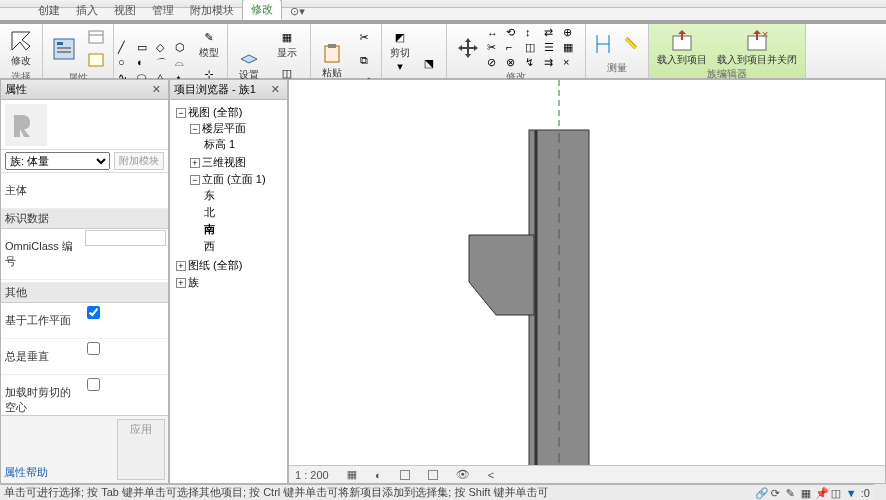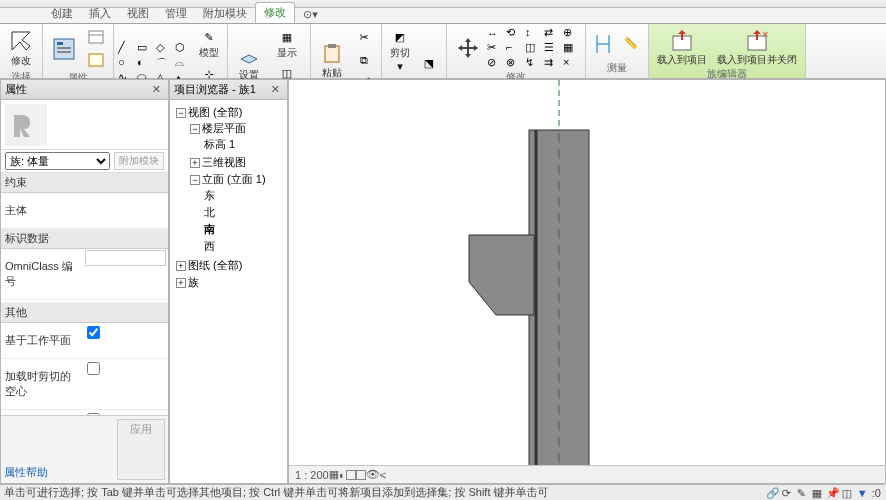--- a/index.html
+++ b/index.html
@@ -1,20 +1,20 @@
 <!DOCTYPE html>
 <html><head>
 <meta charset="utf-8">
 <style>
 * { box-sizing: border-box; margin: 0; padding: 0; font-family: "Microsoft YaHei", sans-serif; font-size: 11px; }
 body { background: #e9e9e9; width: 886px; height: 500px; overflow: hidden; position: relative; }
 
 .titlebar { height: 8px; background: linear-gradient(#f2f2f2,#e5e5e5); border-bottom: 1px solid #c0c0c0; }
 
-.tabbar { height: 16px; background: #f4f4f4; display: flex; align-items: flex-end; padding-left: 43px; border-bottom: 1px solid #a3a3a3; }
+.tabbar { height: 16px; background: #f4f4f4; display: flex; align-items: flex-end; padding-left: 30px; border-bottom: 4px solid #a3a3a3; }
 .tabbar .tab { padding: 2px 8px; color: #555; cursor: pointer; }
 .tabbar .tab.active { background: #fff; border: 1px solid #b5b5b5; border-bottom: 1px solid #fff; border-radius: 3px 3px 0 0; color: #3b8a3b; }
 
 .ribbon { height: 55px; background: linear-gradient(#fefefe,#ececec); border-bottom: 1px solid #b5b5b5; display: flex; }
 .ribbon-group { border-right: 1px solid #c9c9c9; padding: 2px 4px; display: flex; flex-direction: column; }
 .ribbon-group .tools { flex: 1; display: flex; align-items: center; gap: 2px; }
 .ribbon-group .label { text-align: center; color: #666; font-size: 10px; padding-bottom: 1px; }
 .rbtn { display: flex; flex-direction: column; align-items: center; justify-content: center; padding: 2px 4px; cursor: pointer; border-radius: 2px; }
 .rbtn .ico { width: 18px; height: 18px; display: flex; align-items: center; justify-content: center; }
 .rbtn.big .ico { width: 26px; height: 26px; }
@@ -48,24 +48,24 @@
 
 .browser { width: 119px; }
 .tree { flex: 1; background: #fff; padding: 4px; overflow: auto; }
 .tree ul { list-style: none; padding-left: 14px; }
 .tree li { padding: 1px 0; white-space: nowrap; }
 .tree .exp { display: inline-block; width: 10px; height: 10px; border: 1px solid #888; text-align: center; line-height: 8px; font-size: 9px; margin-right: 2px; cursor: pointer; }
 .tree .bold { font-weight: bold; }
 
 .canvas { flex: 1; background: #fff; border: 1px solid #b5b5b5; position: relative; overflow: hidden; }
 .canvas svg { position: absolute; top: 0; left: 0; }
-.canvas-foot { position: absolute; bottom: 0; left: 0; right: 0; height: 18px; background: #f1f1f1; border-top: 1px solid #c5c5c5; display: flex; align-items: center; padding: 0 6px; gap: 0; font-size: 10px; color: #555; }
+.canvas-foot { position: absolute; bottom: 0; left: 0; right: 0; height: 18px; background: #f1f1f1; border-top: 1px solid #c5c5c5; display: flex; align-items: center; padding: 0 6px; gap: 18px; font-size: 10px; color: #555; }
 .canvas-foot .sq { width: 10px; height: 10px; border: 1px solid #888; }
 
-.statusbar { position: absolute; bottom: 0; left: 0; right: 1px; height: 16px; background: #ececec; border-top: 1px solid #b5b5b5; display: flex; align-items: center; padding: 0 4px; font-size: 10px; color: #444; }
+.statusbar { position: absolute; bottom: 0; left: 0; right: 12px; height: 16px; background: #ececec; border-top: 1px solid #b5b5b5; display: flex; align-items: center; padding: 0 4px; font-size: 10px; color: #444; }
 .statusbar .right-icons { margin-left: auto; display: flex; gap: 3px; }
 .statusbar .sico { width: 12px; height: 12px; }
 
 svg { display: block; }
 </style>
 </head>
 <body>
 
 <div class="titlebar"></div>
 
@@ -310,44 +310,43 @@
         <div class="logo">
             <svg width="36" height="36">
               <path d="M6 30 L6 8 L14 8 Q22 8 22 16 Q22 22 16 22 L22 30 L16 30 L12 22 L12 30 Z" fill="#b5b5b5"></path>
             </svg>
           </div>
       </div>
       <div class="sel-row">
         <select><option>族: 体量</option></select>
         <span class="editbtn">附加模块</span>
       </div>
-      <div class="cat">约束</div>
       <div class="prow">
           <div class="k">主体</div>
           <div class="v"></div>
         </div>
       <div class="cat">标识数据</div>
       <div class="prow">
           <div class="k">OmniClass 编号</div>
           <div class="v"><input type="text" style=""></div>
         </div>
       <div class="prow">
           <div class="v"></div>
         </div>
       <div class="cat">其他</div>
       <div class="prow">
           <div class="k">基于工作平面</div>
           <div class="v"><input type="checkbox" checked="" style=""></div>
         </div>
       <div class="prow">
+          <div class="k">总是垂直</div>
+          <div class="v"><input type="checkbox" style=""></div>
+        </div>
+      <div class="prow">
           <div class="k">加载时剪切的空心</div>
-          <div class="v"><input type="checkbox" style=""></div>
-        </div>
-      <div class="prow">
-          <div class="k">总是垂直</div>
           <div class="v"><input type="checkbox" style=""></div>
         </div>
       <div class="prow">
           <div class="k">共享</div>
           <div class="v"><input type="checkbox" style=""></div>
         </div>
     </div>
     <div class="props-foot">
       <span class="link">属性帮助</span>
       <span class="btn">应用</span>

